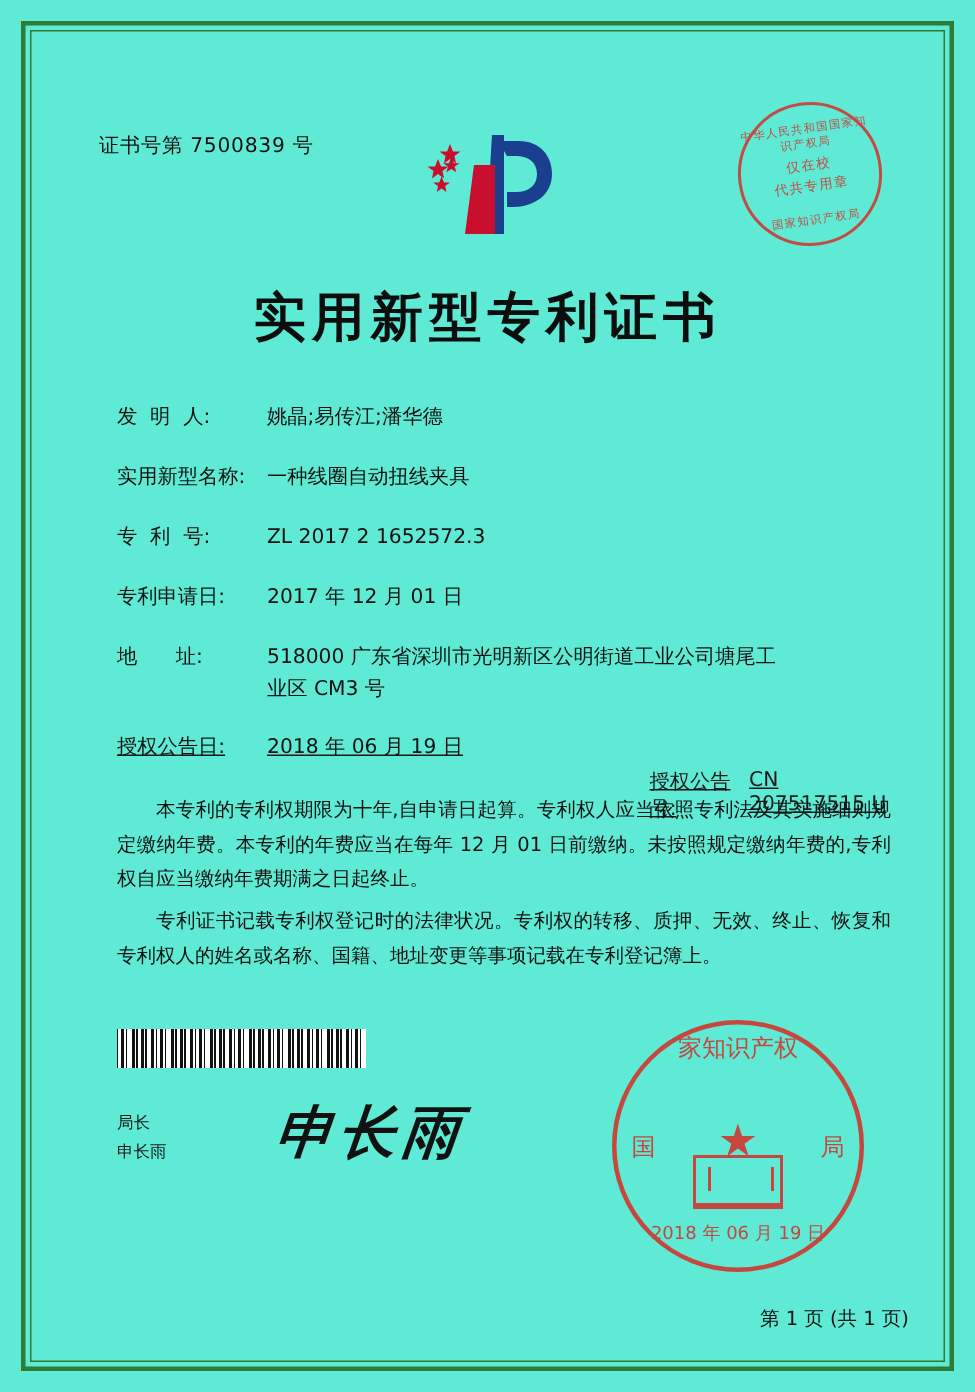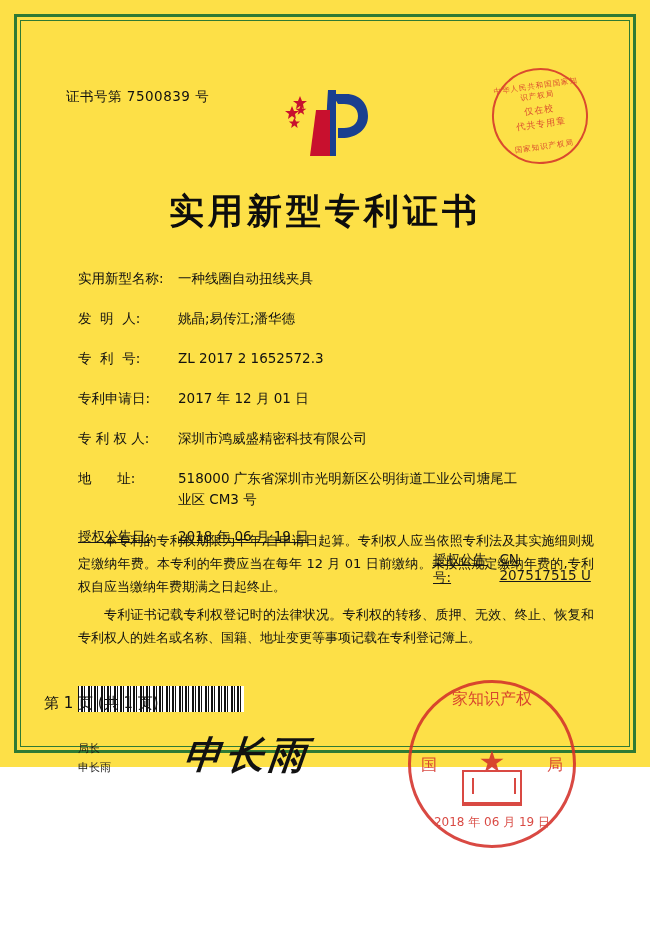--- a/index.html
+++ b/index.html
@@ -11,22 +11,22 @@
     width: 650px;
     height: 928px;
     font-family: "DejaVu Sans", "Liberation Sans", sans-serif;
     color: #1a1a1a;
     overflow: hidden;
   }
 
   .certificate {
     position: relative;
     width: 650px;
-    height: 767px;
-    background: #fde047;
+    height: 928px;
+    background: #5eead4;
     box-sizing: border-box;
   }
 
   
   .frame-outer {
     position: absolute;
     left: 14px;
     top: 14px;
     right: 14px;
     bottom: 14px;
@@ -259,23 +259,23 @@
     bottom: 14px;
     text-align: center;
     font-size: 12px;
     color: #d4312a;
   }
 
   .page-no {
     position: absolute;
     left: 0;
     right: 0;
-    bottom: 20px;
-    text-align: left;
-    font-size: 15px;
+    bottom: 6px;
+    text-align: right;
+    font-size: 13px;
     color: #111;
   }
 </style>
 </head>
 <body>
 
 <div class="certificate">
 
   <div class="frame-outer"></div>
   <div class="frame-inner"></div>
@@ -301,43 +301,39 @@
       <div class="rs-line rs-mid1">仅在校</div>
       <div class="rs-line rs-mid2">代共专用章</div>
       <div class="rs-line rs-arc-bot">国家知识产权局</div>
     </div>
 
     <div class="title">实用新型专利证书</div>
 
     <div class="fields">
 
       <div class="field-row">
+        <div class="field-label">发  明  人:</div>
+        <div class="field-value">姚晶;易传江;潘华德</div>
+      </div>
+
+      <div class="field-row">
         <div class="field-label">实用新型名称:</div>
         <div class="field-value">一种线圈自动扭线夹具</div>
       </div>
 
       <div class="field-row">
-        <div class="field-label">发  明  人:</div>
-        <div class="field-value">姚晶;易传江;潘华德</div>
-      </div>
-
-      <div class="field-row">
         <div class="field-label">专  利  号:</div>
         <div class="field-value">ZL 2017 2 1652572.3</div>
       </div>
 
       <div class="field-row">
         <div class="field-label">专利申请日:</div>
         <div class="field-value">2017 年 12 月 01 日</div>
       </div>
 
-      <div class="field-row">
-        <div class="field-label">专 利 权 人:</div>
-        <div class="field-value">深圳市鸿威盛精密科技有限公司</div>
-      </div>
 
       <div class="field-row">
         <div class="field-label">地      址:</div>
         <div class="field-value">
           <span>518000  广东省深圳市光明新区公明街道工业公司塘尾工</span>
           <span class="second-line">业区 CM3 号</span>
         </div>
       </div>
 
       <div class="row-split">

